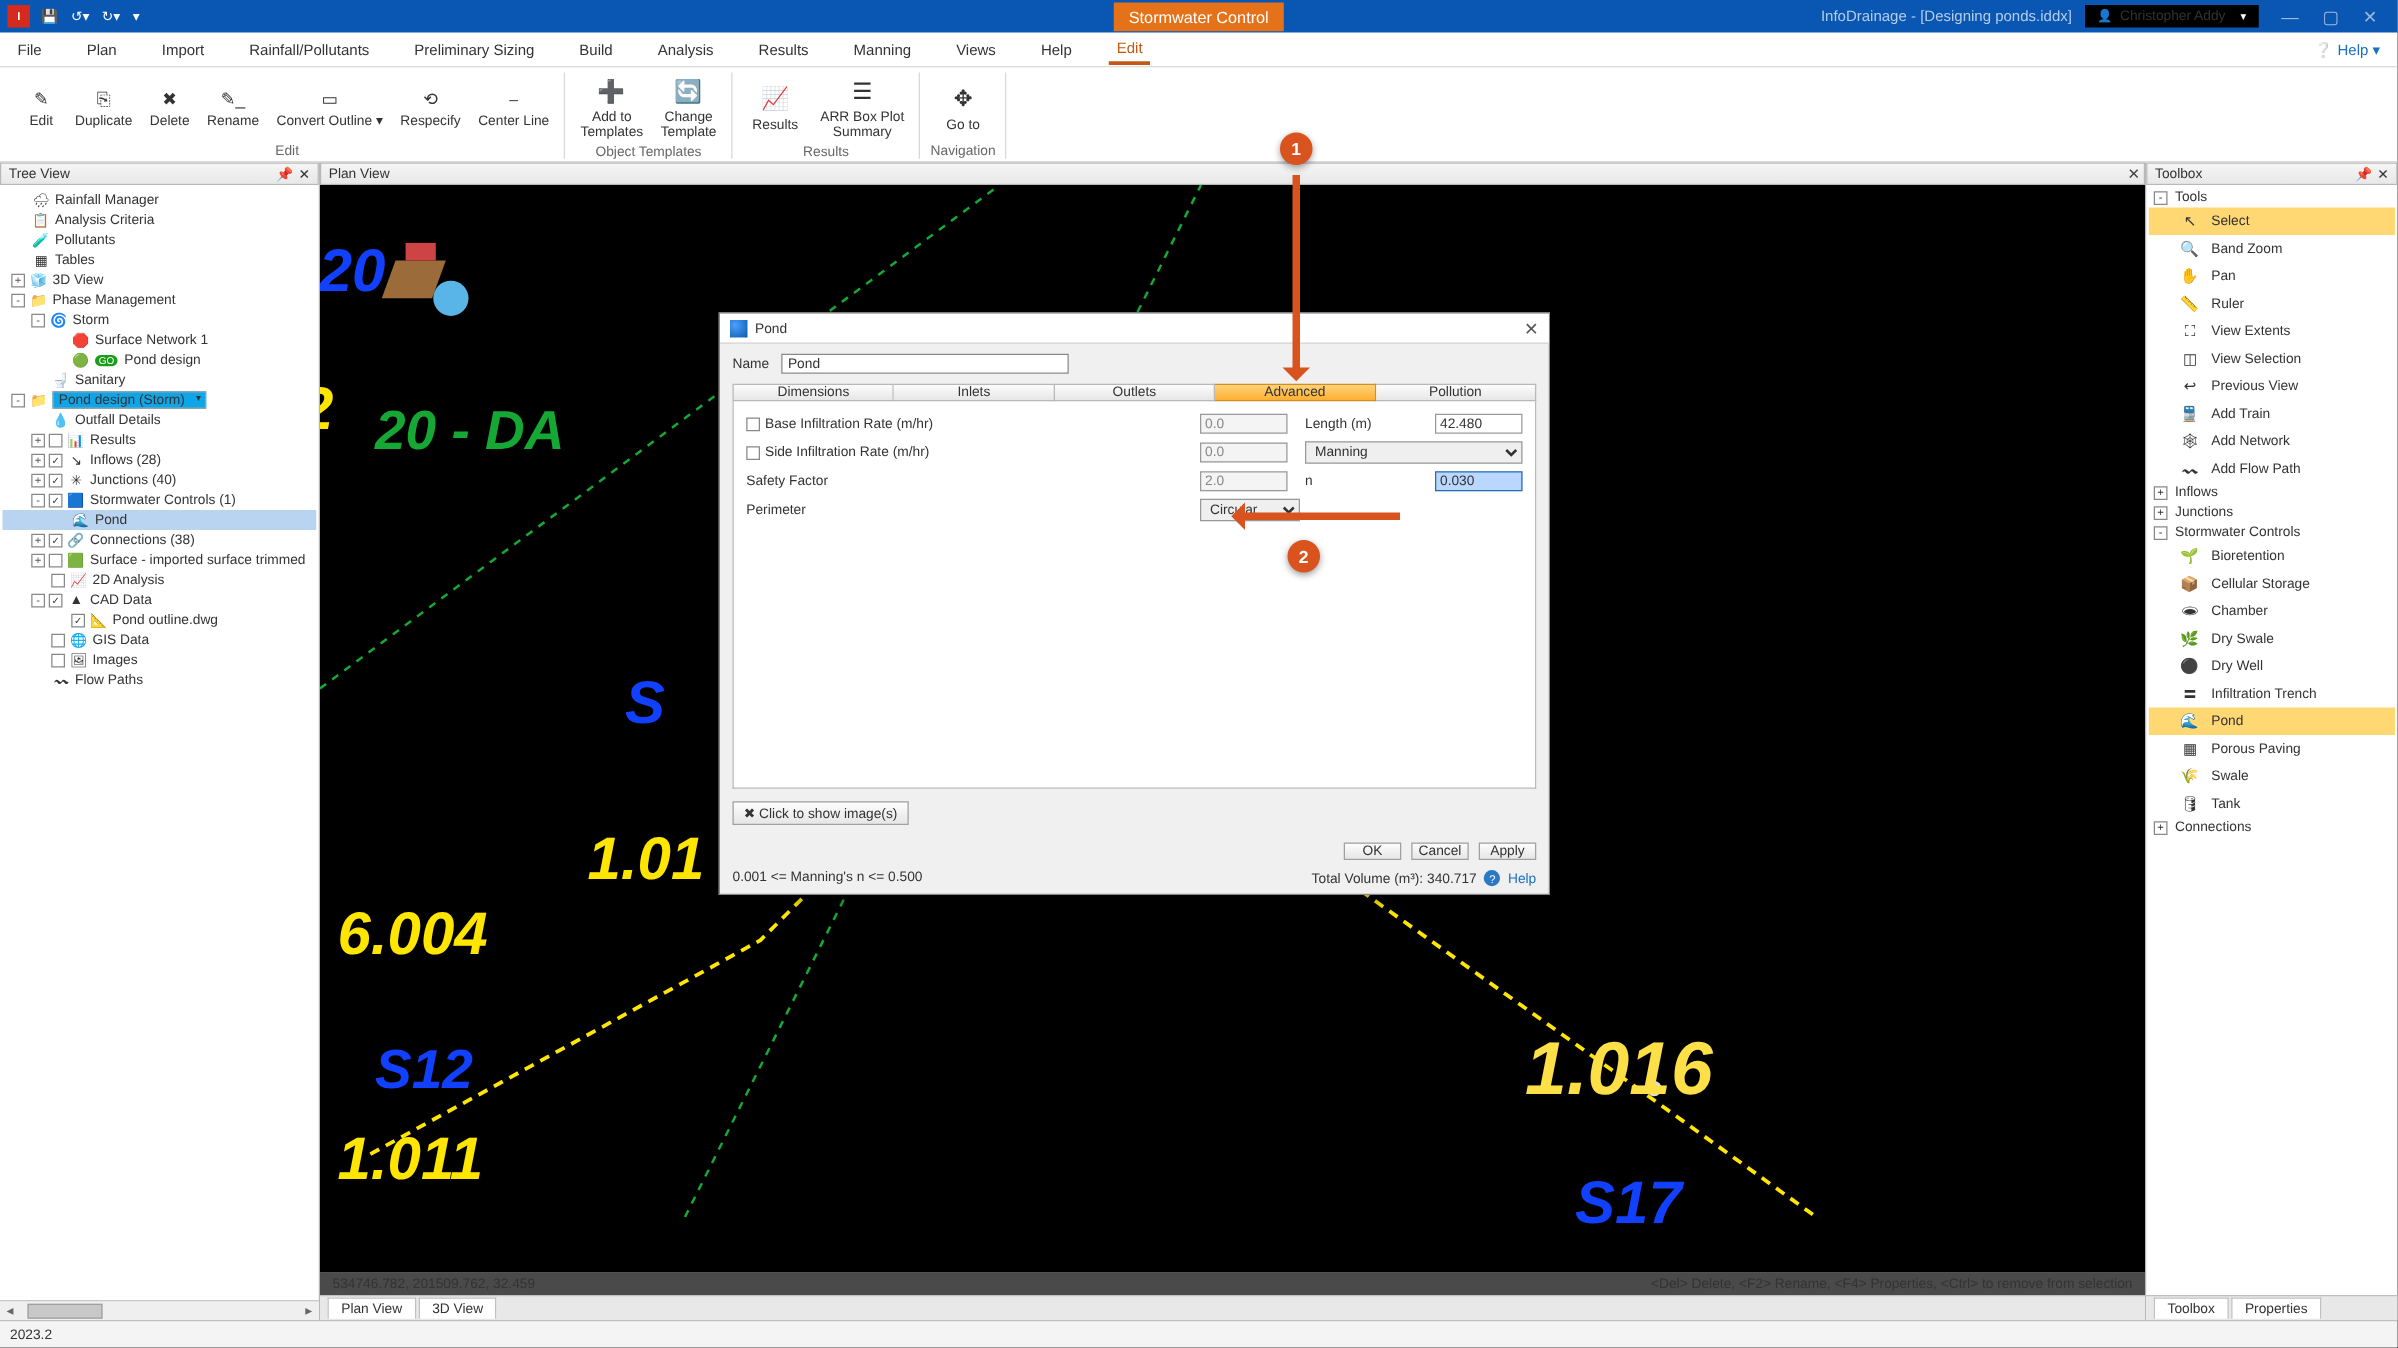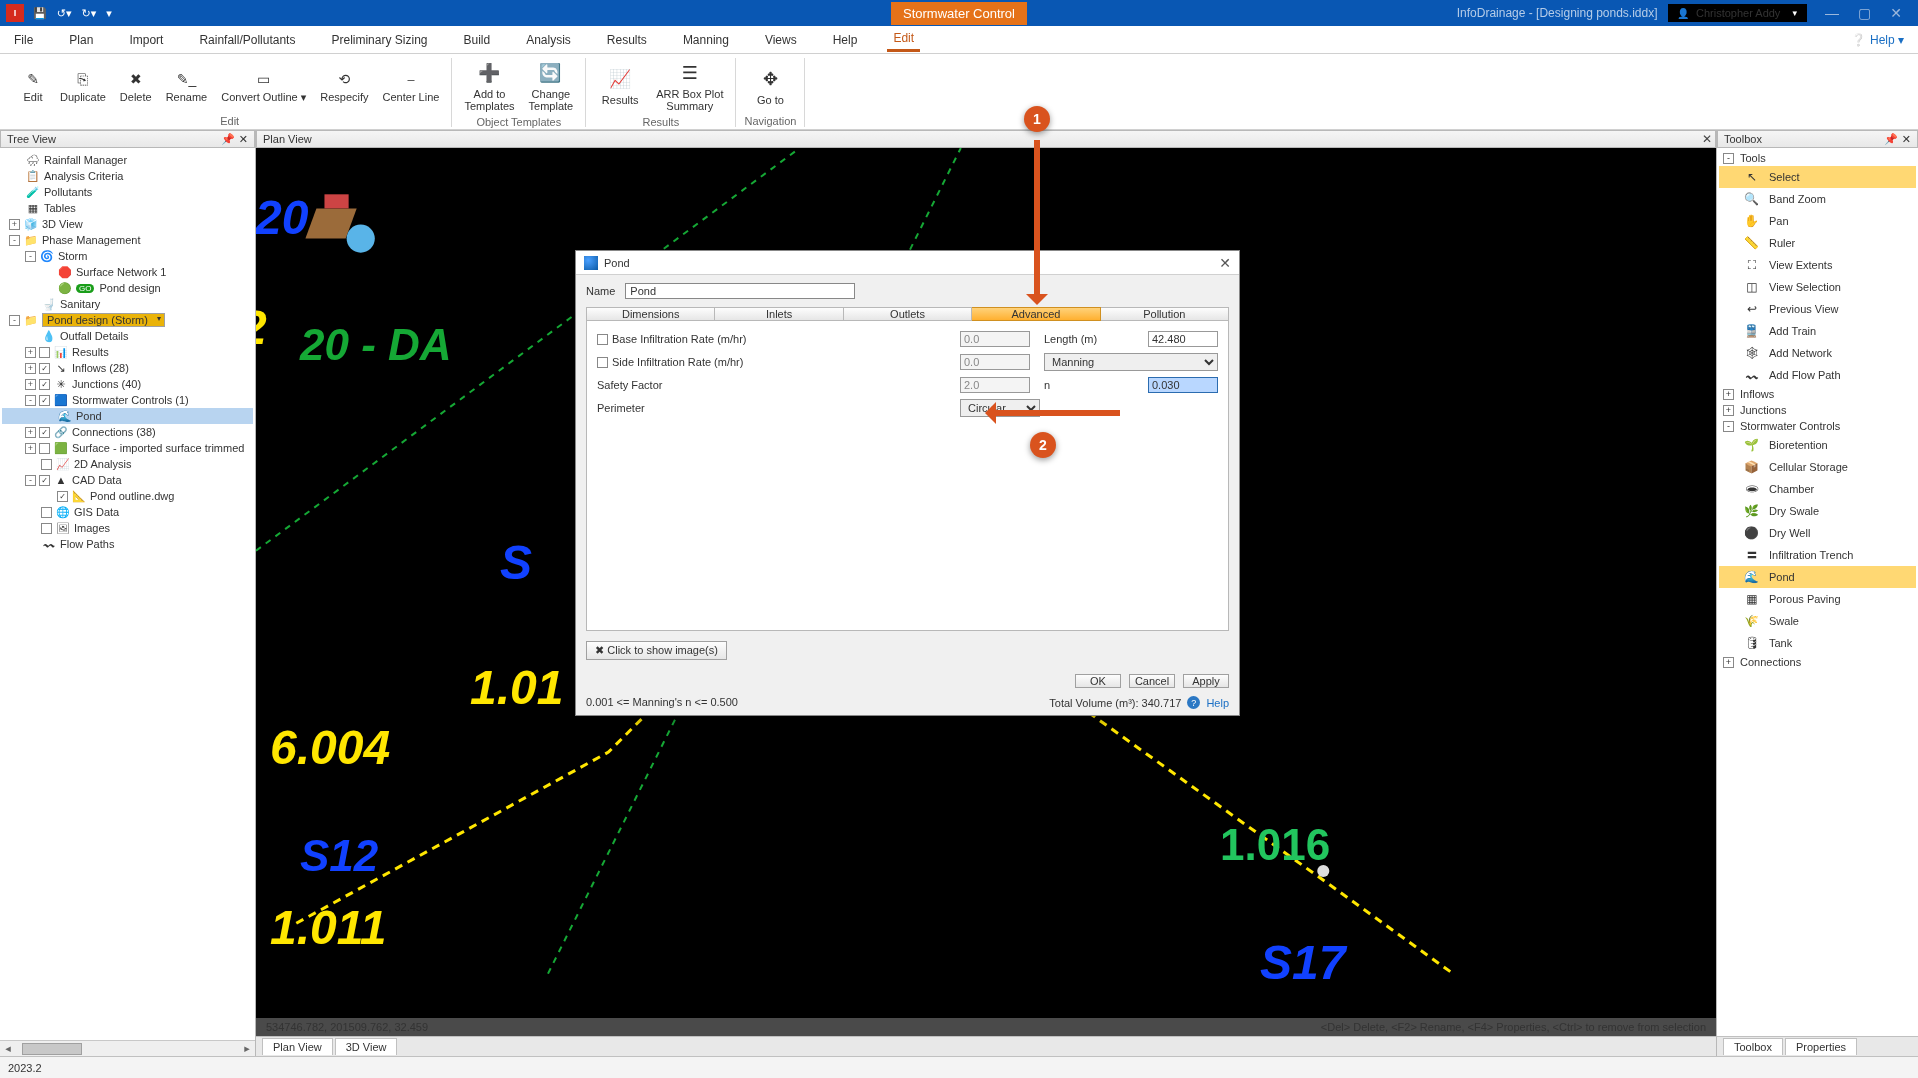--- a/index.html
+++ b/index.html
@@ -32,21 +32,21 @@
 .panel-hdr{height:18px;background:linear-gradient(#f5f5f5,#e8e8e8);border:1px solid #b8b8b8;font-size:11px;padding:1px 6px;display:flex;align-items:center}
 .panel-hdr .pins{margin-left:auto;display:flex;gap:4px;color:#666}
 .tree-panel{width:256px;border-right:1px solid #b8b8b8;display:flex;flex-direction:column;background:#fff}
 .tree{flex:1;overflow:auto;padding:4px 2px}
 .tn{display:flex;align-items:center;gap:3px;padding:1px 0;white-space:nowrap}
 .tn .exp{width:11px;height:11px;border:1px solid #888;font-size:9px;line-height:9px;text-align:center;color:#555}
 .tn .sp{display:inline-block}
 .tn .chk{width:11px;height:11px;border:1px solid #888;font-size:8px;line-height:9px;text-align:center}
 .tn .tic{width:16px;height:14px;display:inline-flex;align-items:center;justify-content:center;font-size:11px}
 .tn.sel{background:#b8d4f0}
-.tn .combo{border:1px solid #a0a0a0;padding:0 16px 0 4px;background:#eab308;position:relative;font-size:11px}
+.tn .combo{border:1px solid #a0a0a0;padding:0 16px 0 4px;background:#0ea5e9;position:relative;font-size:11px}
 .tn .combo::after{content:"▾";position:absolute;right:3px;font-size:8px}
 .plan-panel{flex:1;display:flex;flex-direction:column;position:relative}
 .plan-view{flex:1;background:#000;position:relative;overflow:hidden}
 .plan-close{position:absolute;right:4px;top:2px;font-size:12px;color:#444}
 .plan-svg{position:absolute;inset:0}
 .statusbar{height:18px;background:#4a4a4a;color:#ddd;display:flex;align-items:center;padding:0 10px;font-size:11px}
 .statusbar .sb-right{margin-left:auto}
 .tabsbar{height:20px;background:#e8e8e8;border-top:1px solid #c0c0c0;display:flex;align-items:center;padding:0 6px;gap:2px}
 .tabsbar span{padding:2px 10px;border:1px solid #c0c0c0;border-bottom:none;background:#fff;font-size:11px}
 .tabsbar span.active{background:#fff}
@@ -406,21 +406,21 @@
       </svg>
       <div id="plan-texts">
           <div style="position: absolute; left: -1px; top: 42px; color: rgb(17, 65, 255); font-size: 48px; font-weight: bold; font-style: italic; font-family: Arial;">20</div>
           <div style="position: absolute; left: -16px; top: 152px; color: rgb(255, 230, 0); font-size: 48px; font-weight: bold; font-style: italic; font-family: Arial;">2</div>
           <div style="position: absolute; left: 44px; top: 172px; color: rgb(21, 168, 53); font-size: 44px; font-weight: bold; font-style: italic; font-family: Arial;">20 - DA</div>
           <div style="position: absolute; left: 244px; top: 387px; color: rgb(17, 65, 255); font-size: 48px; font-weight: bold; font-style: italic; font-family: Arial;">S</div>
           <div style="position: absolute; left: 214px; top: 512px; color: rgb(255, 230, 0); font-size: 48px; font-weight: bold; font-style: italic; font-family: Arial;">1.01</div>
           <div style="position: absolute; left: 14px; top: 572px; color: rgb(255, 230, 0); font-size: 48px; font-weight: bold; font-style: italic; font-family: Arial;">6.004</div>
           <div style="position: absolute; left: 44px; top: 647px; color: rgb(17, 65, 255); font-size: 44px; font-weight: bold; font-style: italic; font-family: Arial; margin-top: 36px;">S12</div>
           <div style="position: absolute; left: 14px; top: 752px; color: rgb(255, 230, 0); font-size: 48px; font-weight: bold; font-style: italic; font-family: Arial;">1.011</div>
-          <div style="position: absolute; left: 964px; top: 672px; color: #22c55e; font-size: 44px; font-weight: bold; font-family: Arial;">1.016</div>
+          <div style="position: absolute; left: 964px; top: 672px; color: #fde047; font-size: 60px; font-weight: bold; font-style: italic; font-family: Arial;">1.016</div>
           <div style="position: absolute; left: 1004px; top: 787px; color: rgb(17, 65, 255); font-size: 48px; font-weight: bold; font-style: italic; font-family: Arial;">S17</div>
         </div>
     </div>
     <div class="statusbar">
       <span>534746.782, 201509.762, 32.459</span>
       <span class="sb-right">&lt;Del&gt; Delete, &lt;F2&gt; Rename, &lt;F4&gt; Properties, &lt;Ctrl&gt; to remove from selection</span>
     </div>
     <div class="tabsbar" id="tabs-bottom">
         <span class="active">Plan View</span>
         <span>3D View</span>

